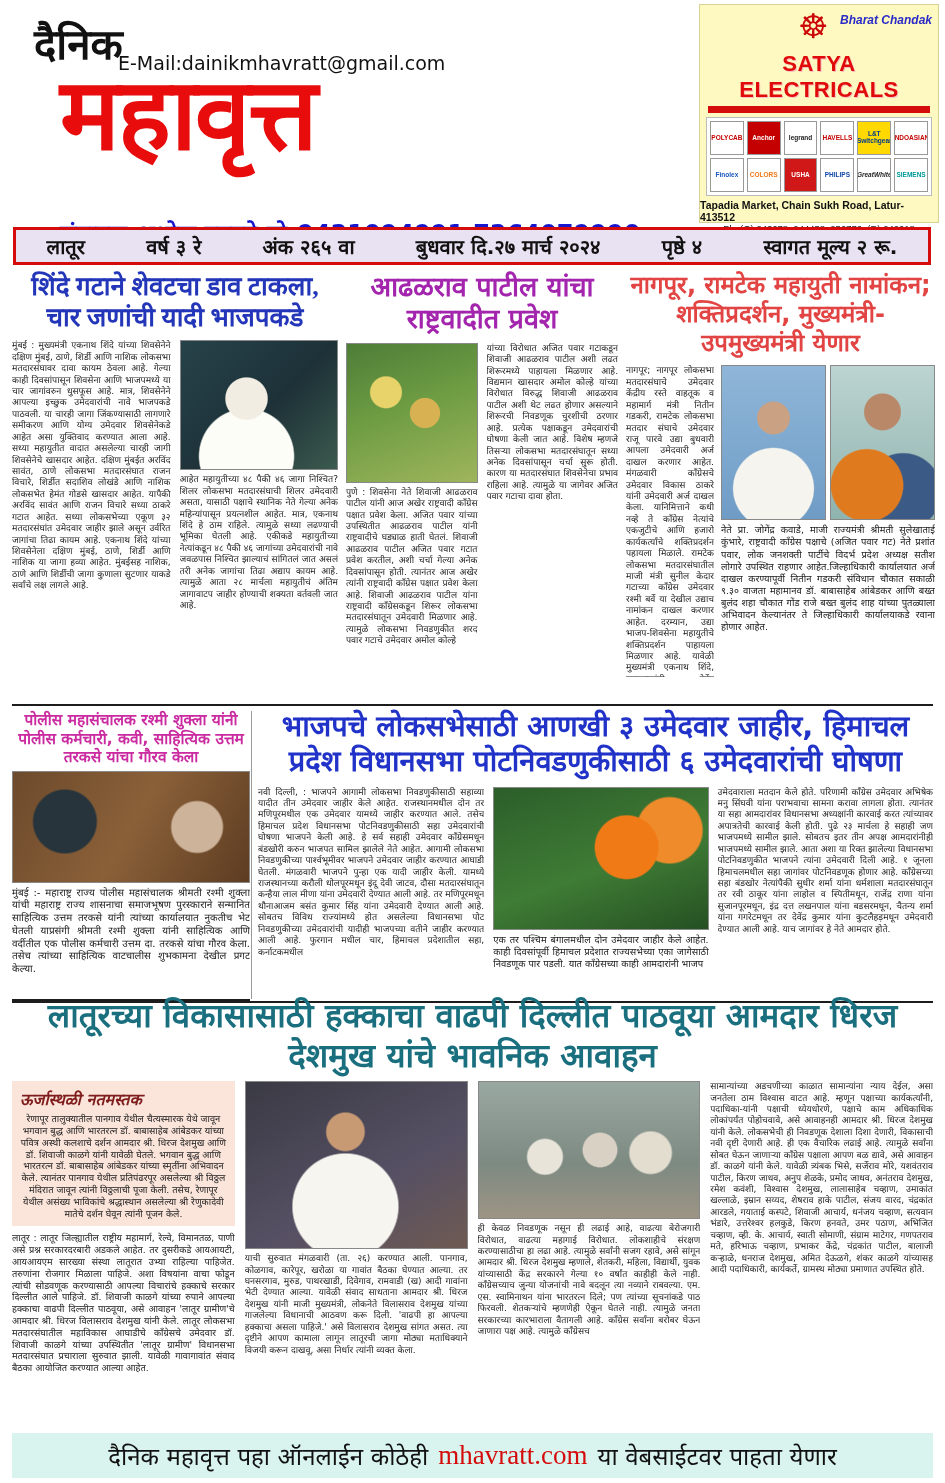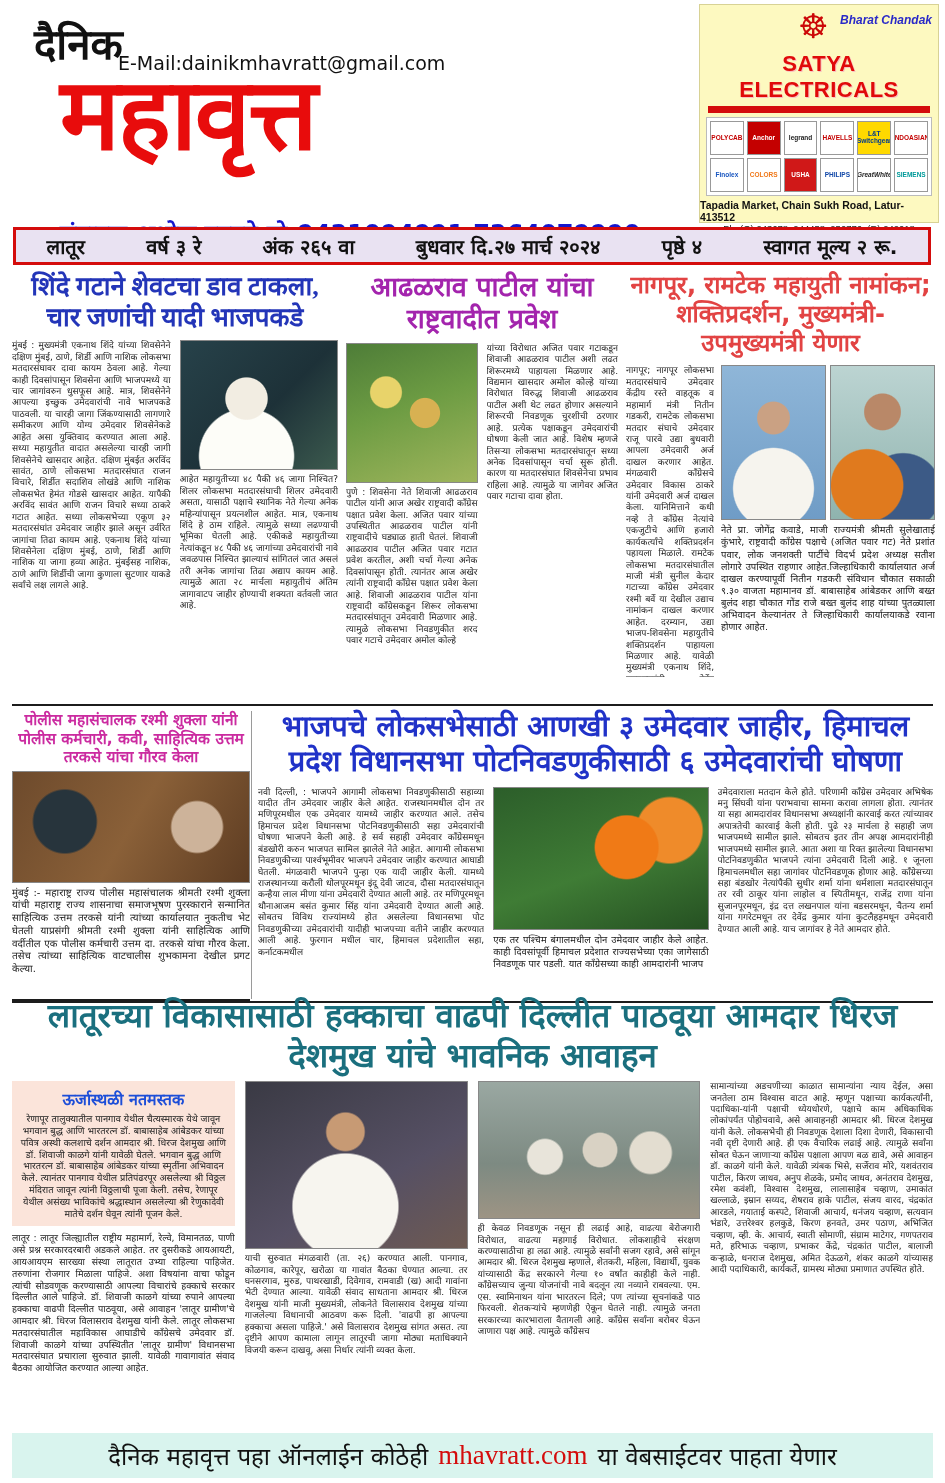--- a/index.html
+++ b/index.html
@@ -91,21 +91,21 @@
   .rule1{position:absolute;left:12px;top:704px;width:921px;height:2px;background:#1c1c1c;}
   .art4{position:absolute;left:12px;top:711px;width:238px;height:288px;border-bottom:2px solid #1c1c1c;}
   .vr1{position:absolute;left:251px;top:711px;width:1px;height:288px;background:#9a9a9a;}
   .art5{position:absolute;left:258px;top:709px;width:675px;}
   .rule2{position:absolute;left:12px;top:1001px;width:921px;height:2px;background:#1c1c1c;}
   .art6{position:absolute;left:12px;top:996px;width:921px;}
   .art6-cols{display:flex;gap:10px;margin-top:6px;height:326px;overflow:hidden;}
   .art6-cols>div{flex:1;min-width:0;}
   .pinkbox{background:#fbe4da;padding:7px 8px;box-sizing:border-box;margin-bottom:6px;}
   .pinkbox .bt{text-align:center;}
-  .pb-title{text-align:center;font-weight:bold;font-size:16px;color:#1d4ed8;margin-bottom:3px;}
+  .pb-title{text-align:left;font-weight:bold;font-size:16px;color:#7f1d1d;margin-bottom:3px;font-style:italic;}
   .footer{position:absolute;left:12px;top:1433px;width:921px;height:45px;background:#d9f4ee;
           display:flex;align-items:center;justify-content:center;gap:10px;font-size:24px;color:#111;}
   .footer .link{color:#d40c0c;font-family:"Liberation Serif","DejaVu Serif",serif;font-size:27px;}
 </style>
 </head>
 <body>
 
 <div class="page">
 
   <div class="m-daily">दैनिक</div>

